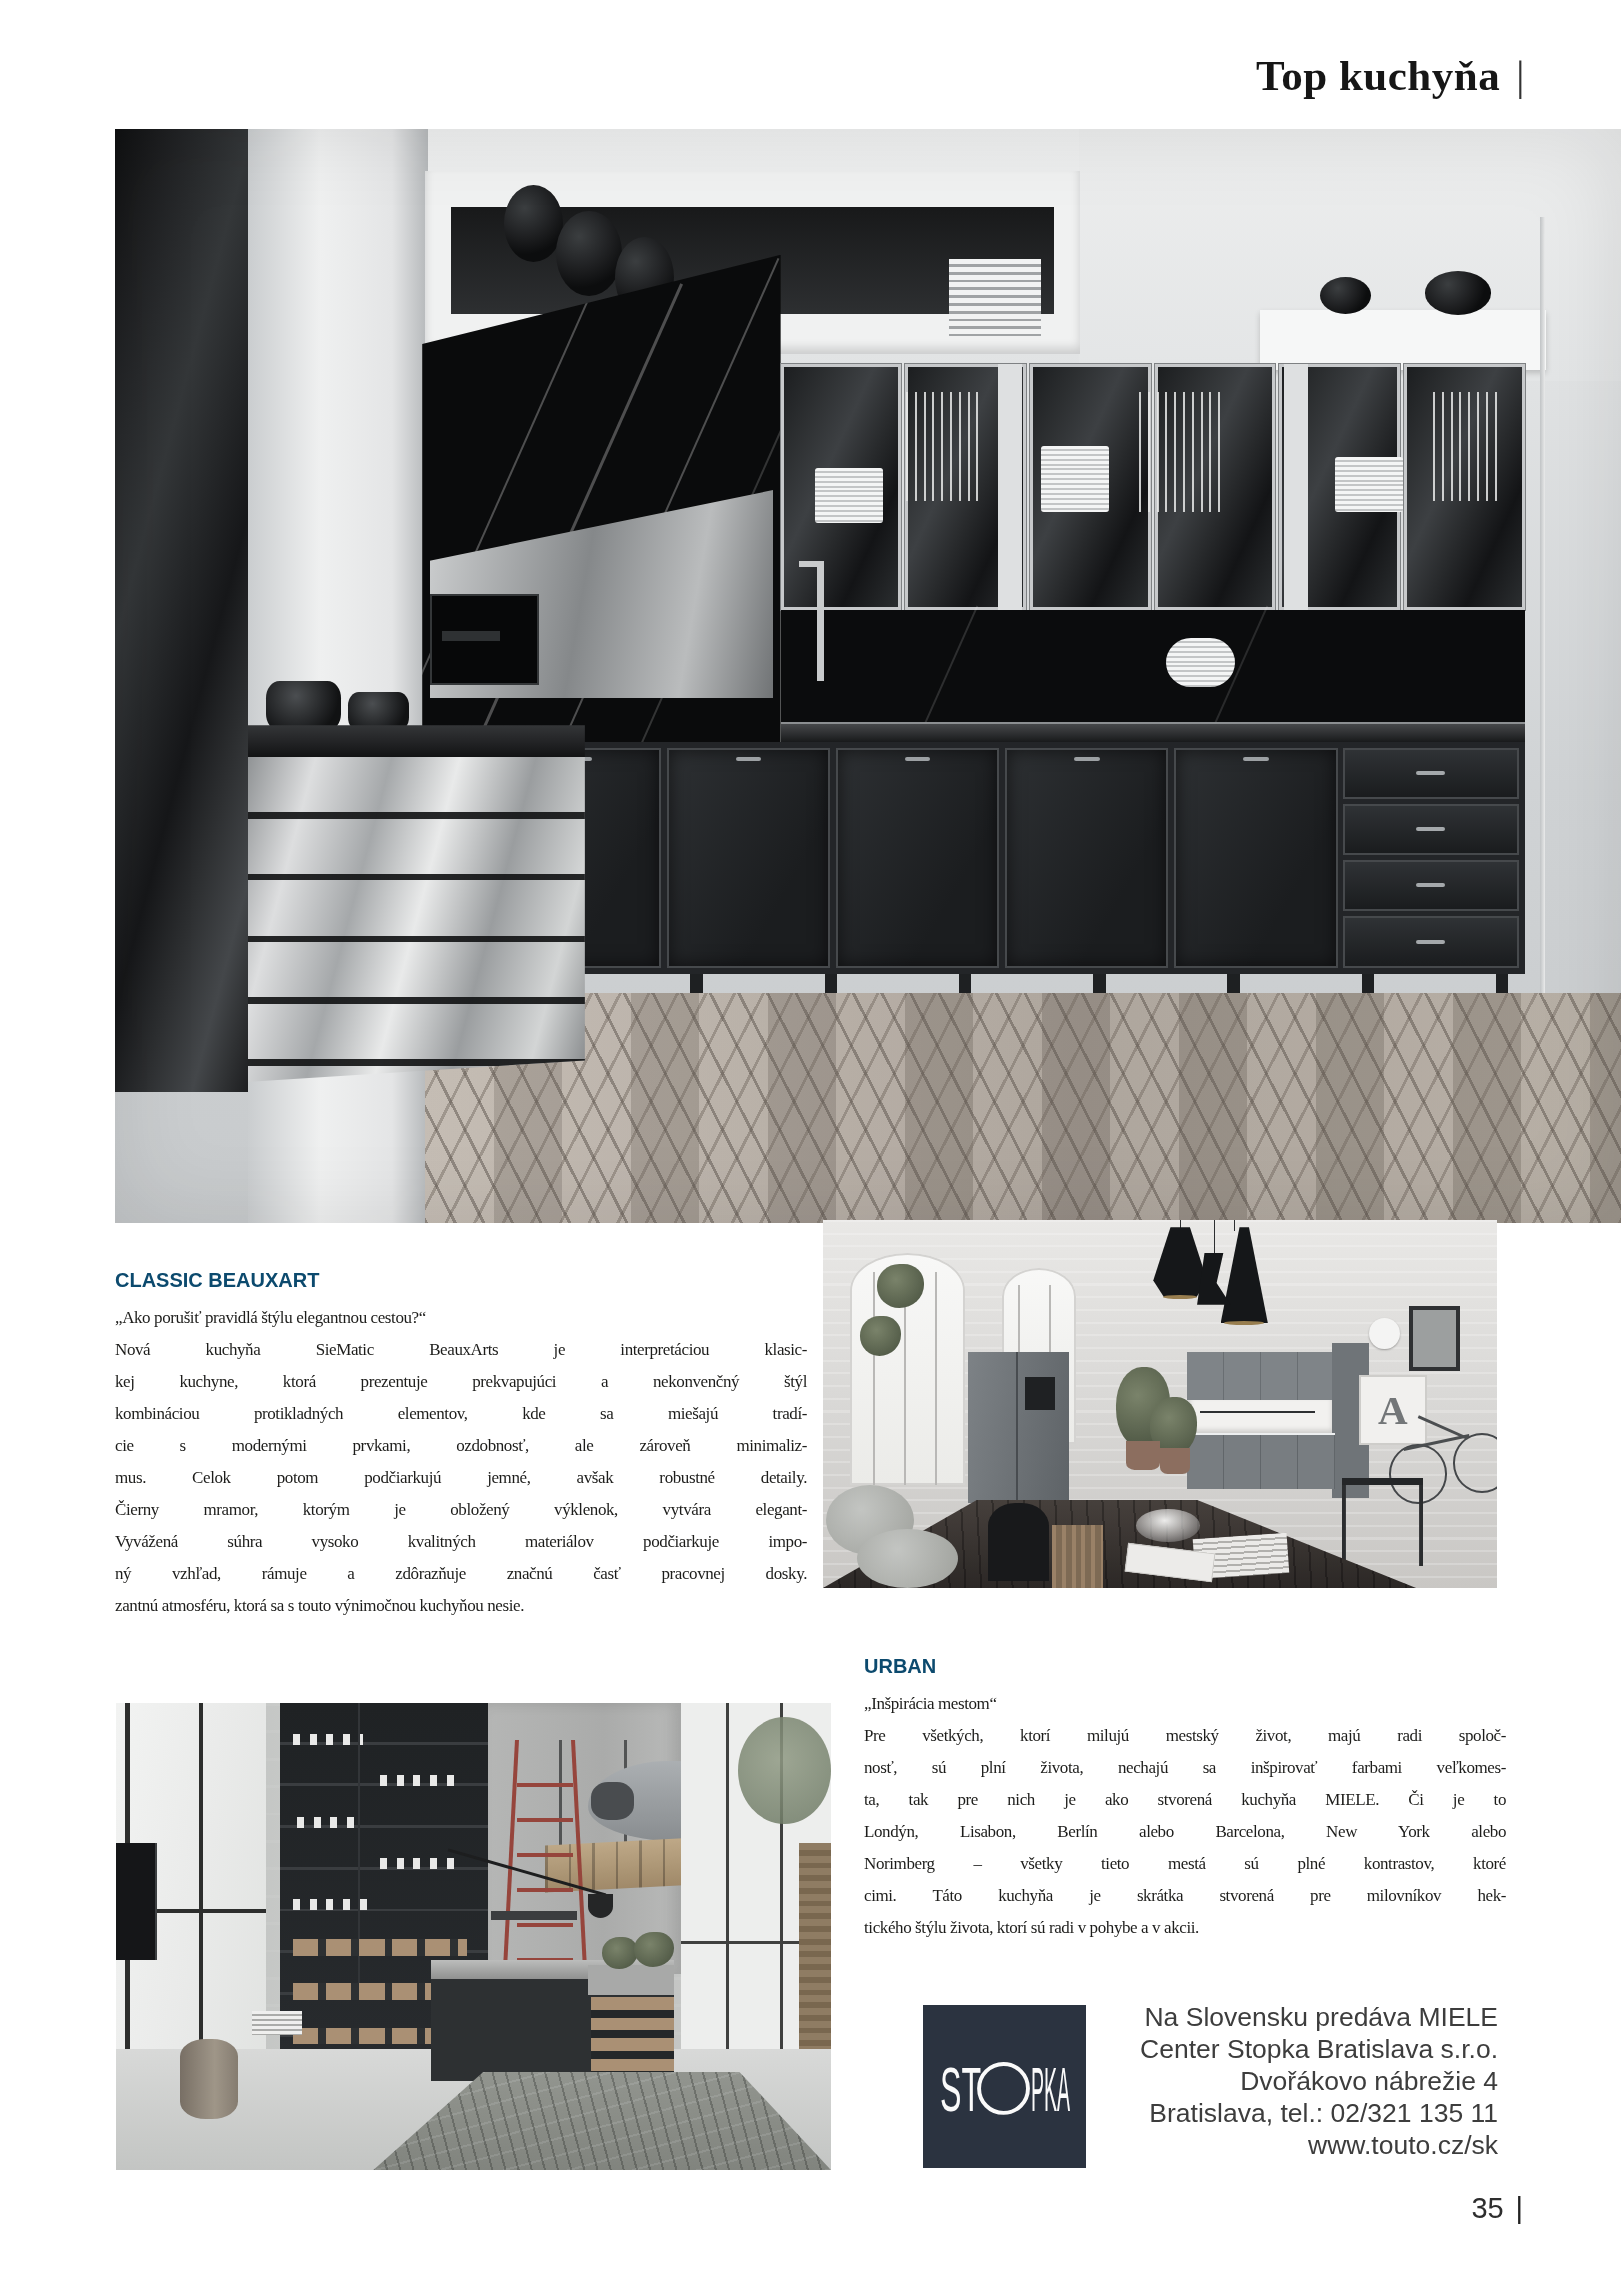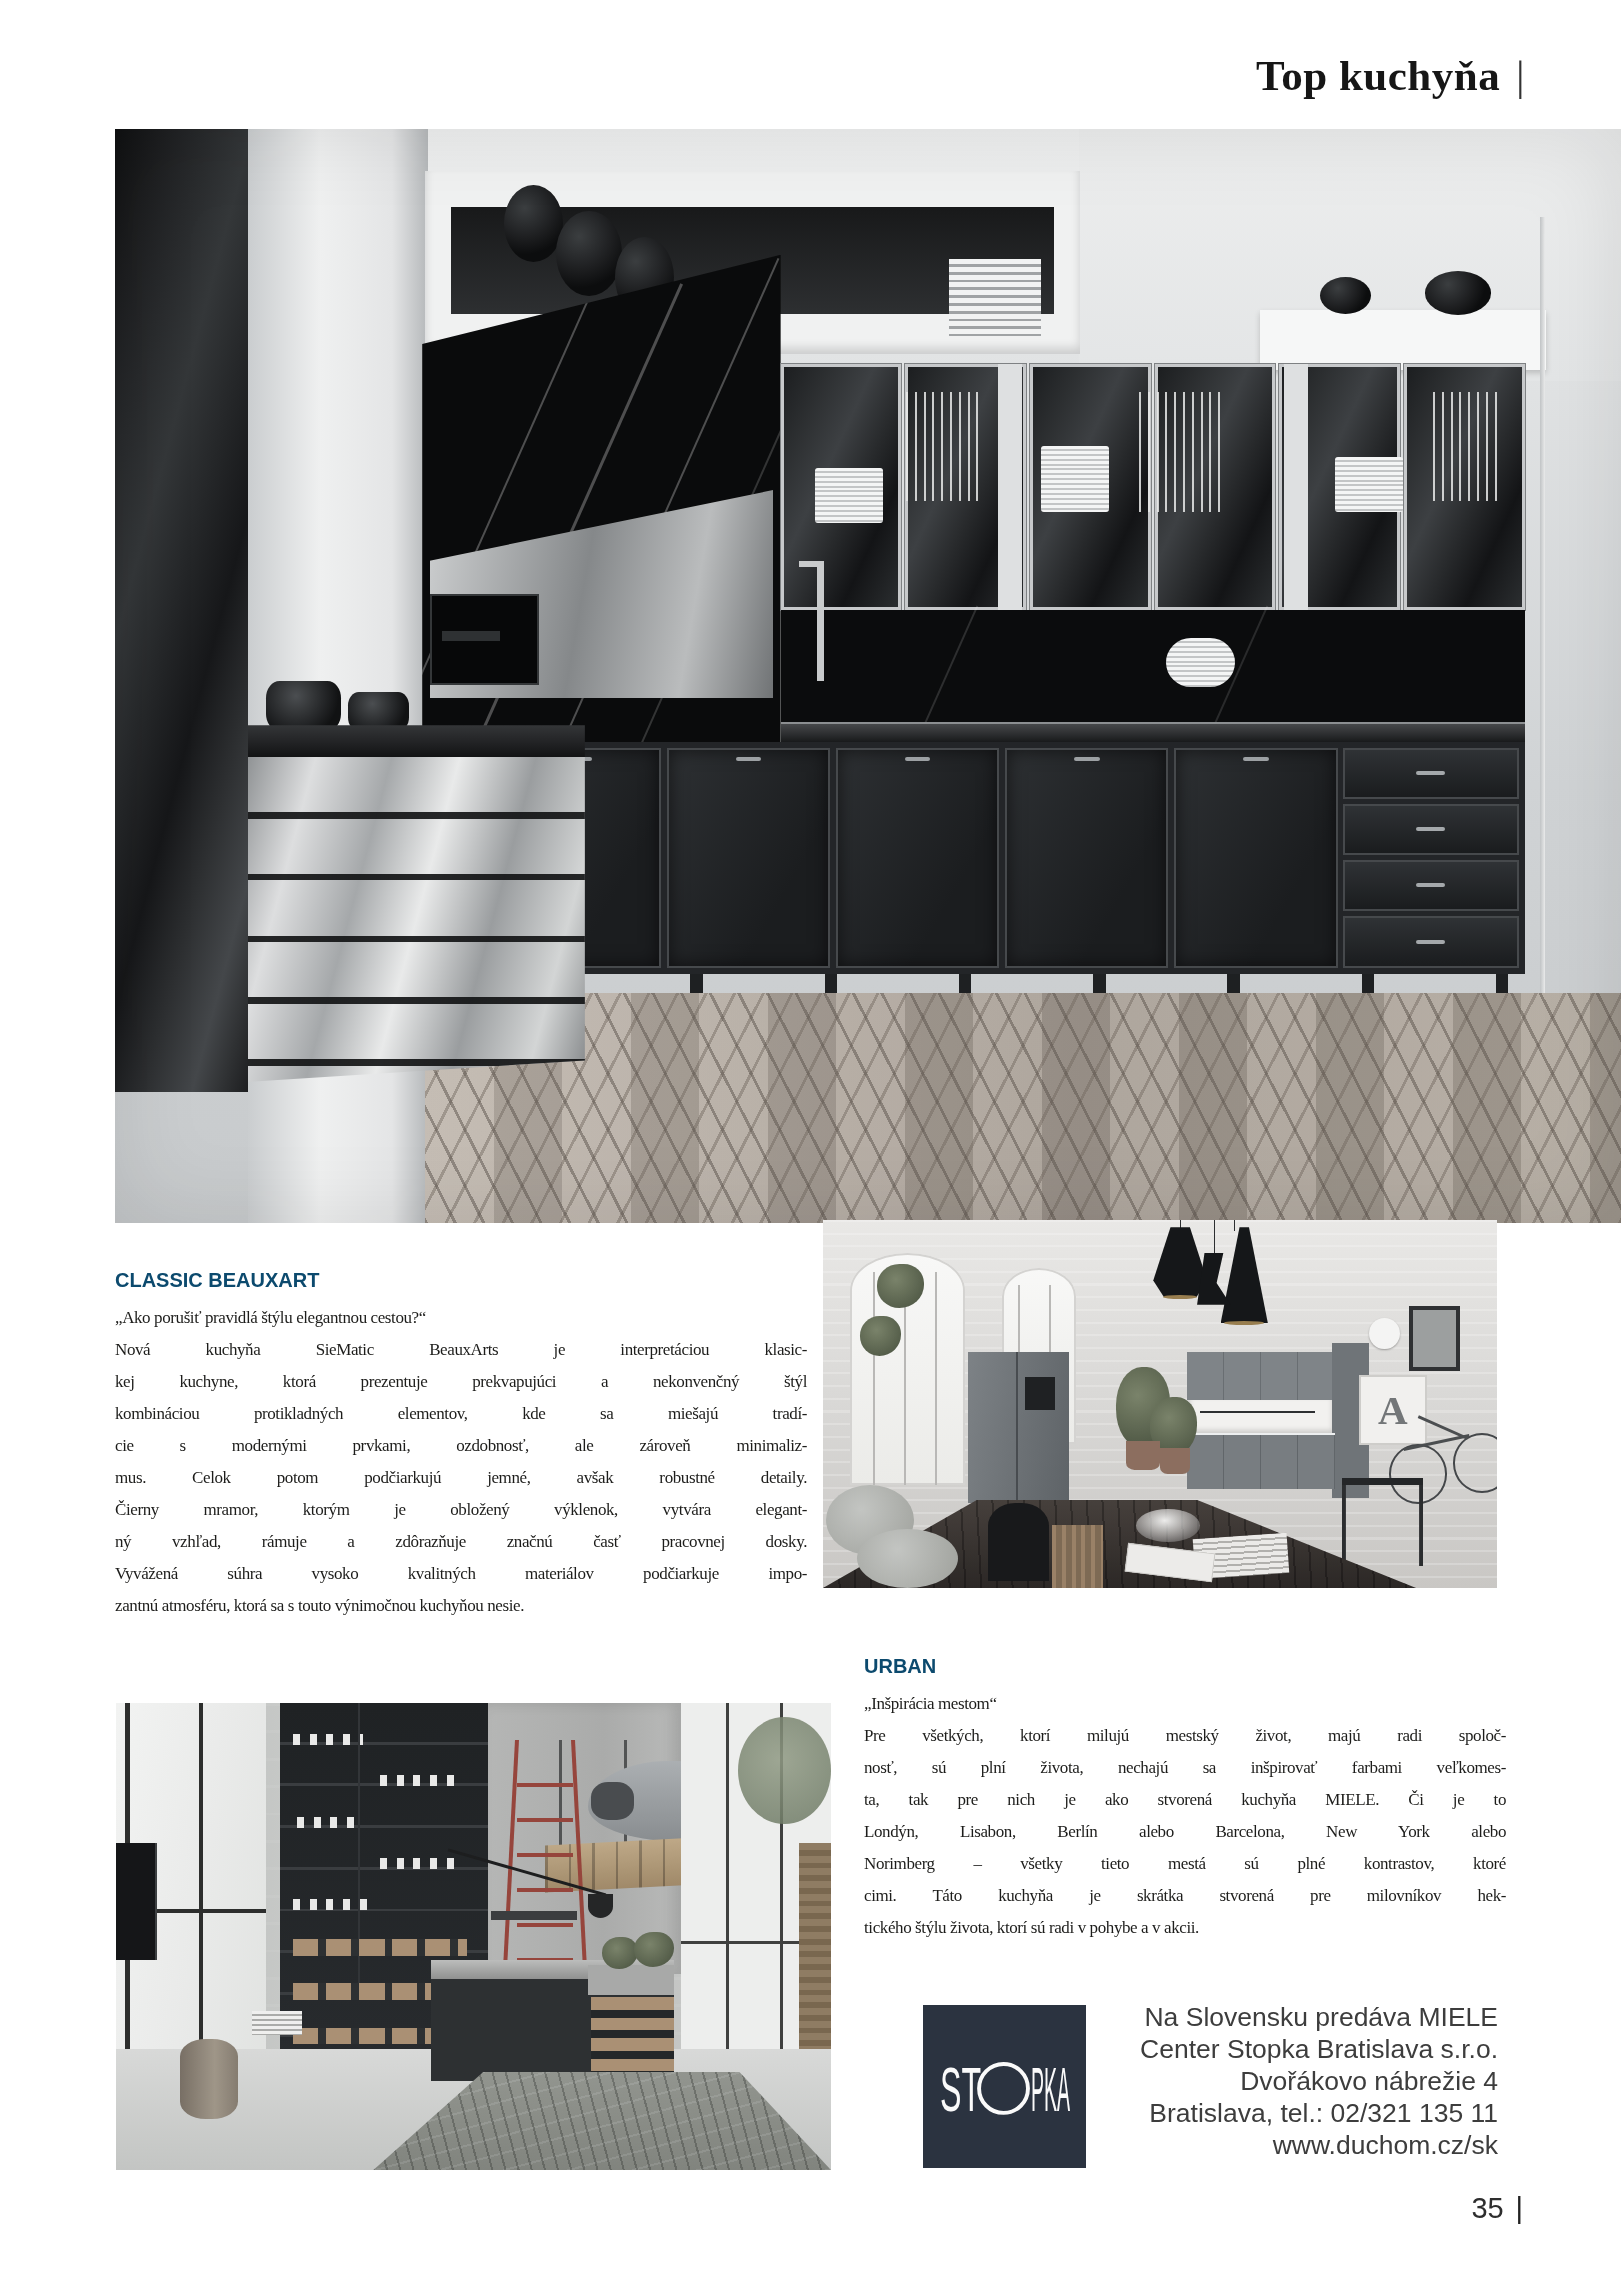--- a/index.html
+++ b/index.html
@@ -286,22 +286,22 @@
 
   <div class="sec" id="classic">
     <h2>CLASSIC BEAUXART</h2>
     <div class="bodyline noj">„Ako porušiť pravidlá štýlu elegantnou cestou?“</div>
     <div class="bodyline">Nová kuchyňa SieMatic BeauxArts je interpretáciou klasic-</div>
     <div class="bodyline">kej kuchyne, ktorá prezentuje prekvapujúci a nekonvenčný štýl</div>
     <div class="bodyline">kombináciou protikladných elementov, kde sa miešajú tradí-</div>
     <div class="bodyline">cie s modernými prvkami, ozdobnosť, ale zároveň minimaliz-</div>
     <div class="bodyline">mus. Celok potom podčiarkujú jemné, avšak robustné detaily.</div>
     <div class="bodyline">Čierny mramor, ktorým je obložený výklenok, vytvára elegant-</div>
+    <div class="bodyline">Vyvážená súhra vysoko kvalitných materiálov podčiarkuje impo-</div>
     <div class="bodyline">ný vzhľad, rámuje a zdôrazňuje značnú časť pracovnej dosky.</div>
-    <div class="bodyline">Vyvážená súhra vysoko kvalitných materiálov podčiarkuje impo-</div>
     <div class="bodyline noj">zantnú atmosféru, ktorá sa s touto výnimočnou kuchyňou nesie.</div>
   </div>
 
   <div class="photo" id="urbanph">
     <div class="el up-wall"></div>
     <div class="el up-win" style="left:4%;top:9%;width:17%;height:63%;">
       <div class="el up-mull" style="inset:8% 20% 0 20%;"></div>
     </div>
     <div class="el plant" style="left:8%;top:12%;width:7%;height:12%;"></div>
     <div class="el plant" style="left:5.5%;top:26%;width:6%;height:11%;"></div>
@@ -417,21 +417,21 @@
       <text x="2" y="60" font-family="Liberation Sans, sans-serif" font-size="64" fill="#fafafa" textLength="42" lengthAdjust="spacingAndGlyphs">ST</text>
       <circle cx="67" cy="37" r="25" fill="none" stroke="#fafafa" stroke-width="4"></circle>
       <text x="95" y="60" font-family="Liberation Sans, sans-serif" font-size="64" fill="#fafafa" textLength="40" lengthAdjust="spacingAndGlyphs">PKA</text>
     </svg>
   </div>
   <div class="contact">
     <div>Na Slovensku predáva MIELE</div>
     <div>Center Stopka Bratislava s.r.o.</div>
     <div>Dvořákovo nábrežie 4</div>
     <div>Bratislava, tel.: 02/321 135 11</div>
-    <div>www.duchom.cz/sk</div>
+    <div>www.touto.cz/sk</div>
   </div>
 
   <div class="pagenum">
     <span>35</span><span class="bar">|</span>
   </div>
 
 </div>
 
 
 </body></html>

